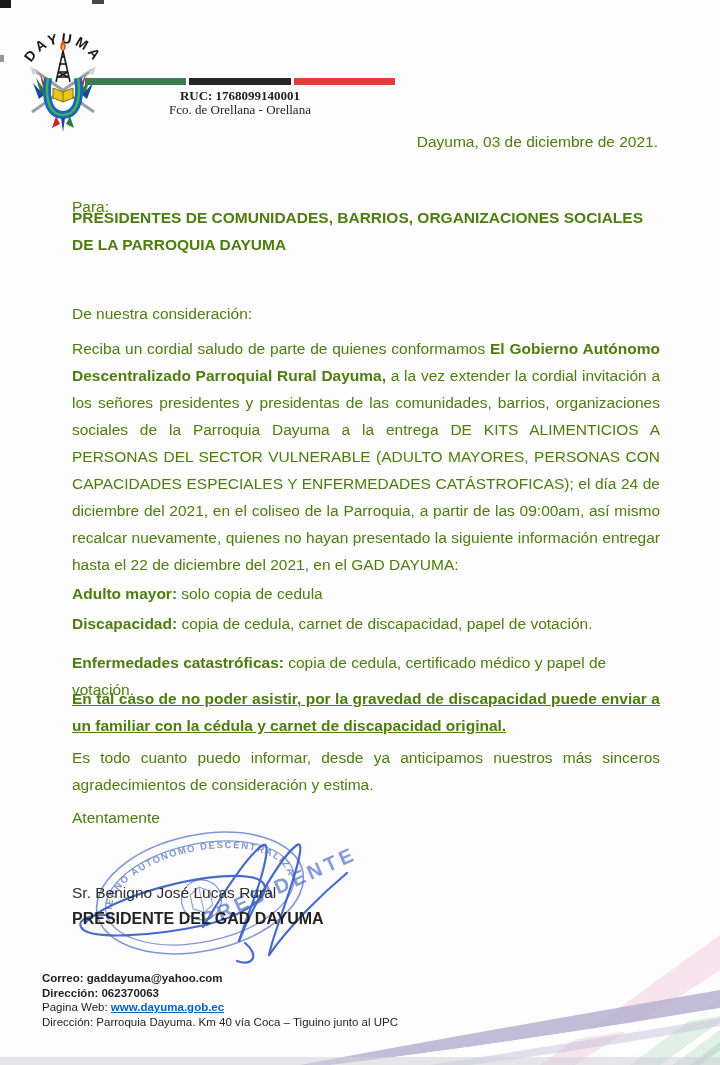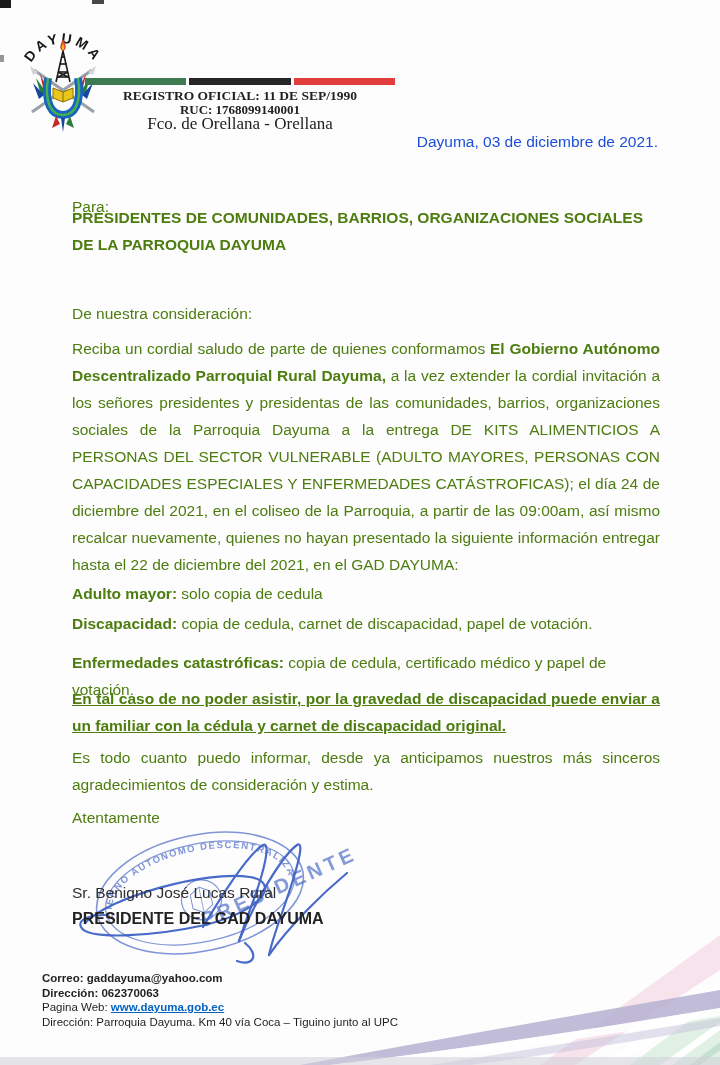--- a/index.html
+++ b/index.html
@@ -16,22 +16,22 @@
     color:#1d1d1d;-webkit-text-stroke:1.3px #1d1d1d;white-space:nowrap;
   }
   .tricolor{position:absolute;left:85px;top:78px;width:310px;height:7px;display:flex;gap:3px;}
   .tricolor span{flex:1;height:100%;}
   .head-lines{
     position:absolute;left:80px;top:89px;width:320px;text-align:center;
     font-family:"Liberation Serif",serif;color:#222;
   }
   .head-lines .l1{font-size:13.5px;font-weight:bold;line-height:14px;}
   .head-lines .l2{font-size:13px;font-weight:bold;line-height:14px;}
-  .head-lines .l3{font-size:17px;line-height:14px;}
-  .date-line{position:absolute;right:62px;top:133px;font-size:15.5px;color:#1d4ed8;}
+  .head-lines .l3{font-size:13px;line-height:14px;}
+  .date-line{position:absolute;right:62px;top:133px;font-size:15.5px;color:#4d7c0f;}
   
   .para{position:absolute;left:72px;width:588px;margin:0;font-size:15.5px;line-height:27px;color:#4d7c0f;}
   .just{text-align:justify;}
   .bold{font-weight:bold;}
   
   .sig-art{position:absolute;left:55px;top:815px;pointer-events:none;}
   .signer-name{position:absolute;left:72px;top:884px;font-size:15.5px;color:#2e2e2e;z-index:2;}
   .signer-title{position:absolute;left:72px;top:910px;font-size:16px;font-weight:bold;color:#222;z-index:2;}
   
   .footer{position:absolute;left:42px;top:971px;font-size:11.5px;line-height:14.5px;color:#1f1f1f;z-index:2;}
@@ -101,21 +101,20 @@
   </svg>
 
 
   <div class="tricolor">
     <span style="background:#3e7b52"></span>
     <span style="background:#262626"></span>
     <span style="background:#e23d3d"></span>
   </div>
 
   <div class="head-lines">
-    <div class="l1">REGISTRO OFICIAL: 11 DE SEP/1990</div>
     <div class="l2">RUC: 1768099140001</div>
     <div class="l3">Fco. de Orellana - Orellana</div>
   </div>
 
   <div class="date-line">Dayuma, 03 de diciembre de 2021.</div>
 
   <p class="para" style="top:193px">Para:</p>
   <p class="para bold" style="top:204px">PRESIDENTES DE COMUNIDADES, BARRIOS, ORGANIZACIONES SOCIALES DE LA PARROQUIA DAYUMA</p>
   <p class="para" style="top:300px">De nuestra consideración:</p>
 

